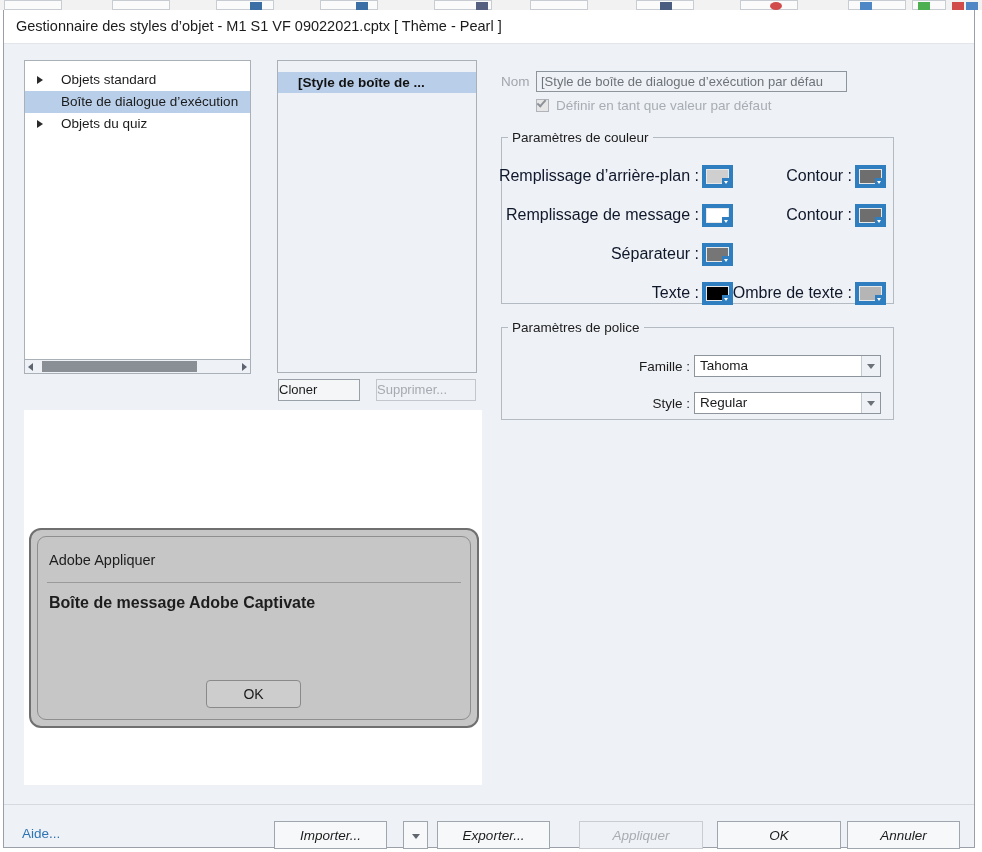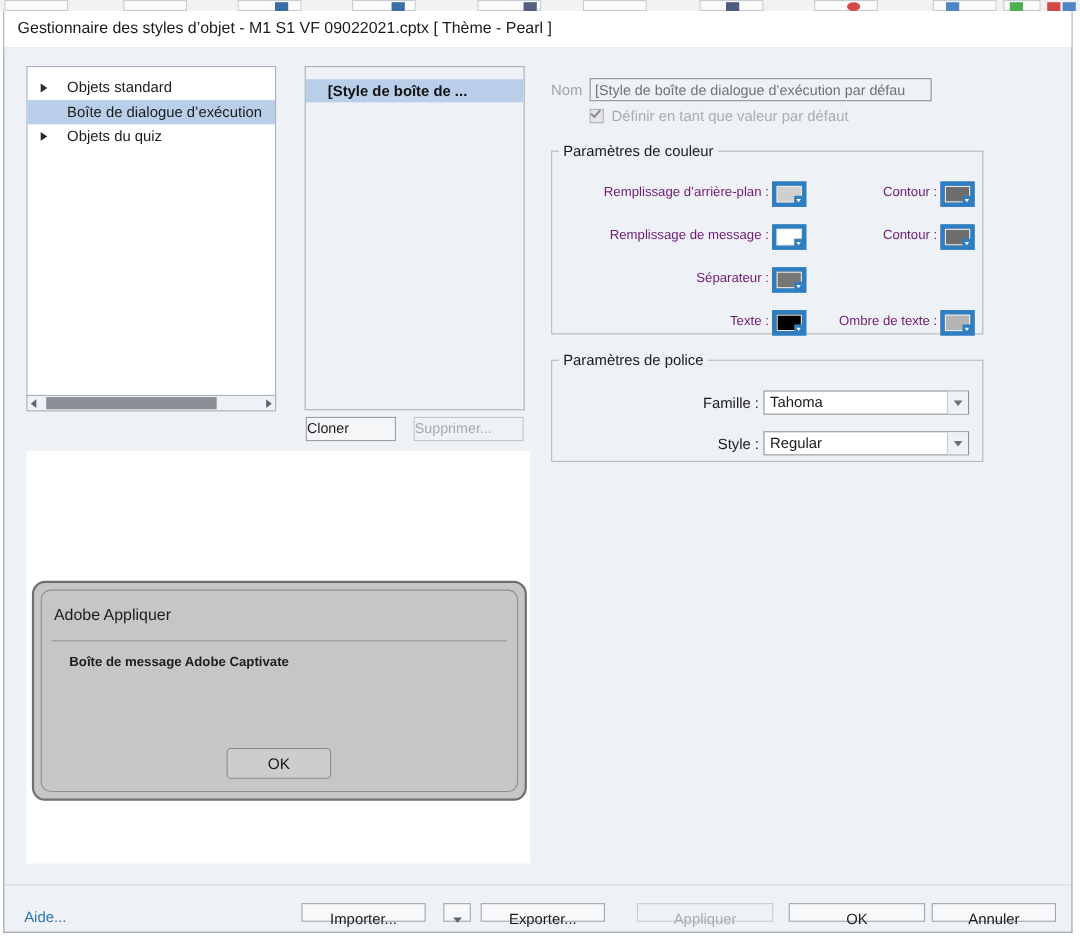--- a/index.html
+++ b/index.html
@@ -118,22 +118,22 @@
   }
   #msg-title {
     position: absolute; left: 18px; top: 22px;
     font-size: 14.5px; color: #1d1d1d;
   }
   #msg-divider {
     position: absolute; left: 16px; top: 52px; width: 414px; height: 1px;
     background: #9a9a9a;
   }
   #msg-body {
-    position: absolute; left: 32px; top: 64px;
-    font-size: 12px; font-weight: bold; color: #1d1d1d;
+    position: absolute; left: 18px; top: 64px;
+    font-size: 16px; font-weight: bold; color: #1d1d1d;
   }
   #msg-ok {
     position: absolute; left: 175px; top: 150px;
     width: 95px; height: 28px;
     background: #cdcdcd; border: 1px solid #8a8a8a; border-radius: 4px;
     font-size: 14px; color: #1b1b1b;
     text-align: center; line-height: 26px;
   }
 
   
@@ -172,21 +172,21 @@
   fieldset.grp legend {
     margin-left: 6px; padding: 0 4px;
     font-size: 13.5px; color: #1b1b1b;
   }
   #grp-couleur { left: 497px; top: 120px; width: 393px; height: 174px; }
   #grp-police  { left: 497px; top: 310px; width: 393px; height: 100px; }
 
   .crow { position: absolute; height: 26px; }
   .crow .lab {
     position: absolute; right: 0; top: 4px;
-    font-size: 12px; color: #701a75; white-space: nowrap;
+    font-size: 16px; color: #0f172a; white-space: nowrap;
   }
   .swatch {
     position: absolute; width: 31px; height: 23px;
     background: #2f7ec0; padding: 3px;
     border: 1px solid #2f7ec0;
   }
   .swatch .fill {
     position: absolute; left: 3px; top: 3px; right: 3px; bottom: 3px;
     border: 1px solid #e8e8e8;
   }
@@ -230,24 +230,24 @@
   
   #footer-sep {
     position: absolute; left: 0; top: 794px; width: 970px; height: 1px;
     background: #d6dae0;
   }
   #aide {
     position: absolute; left: 18px; top: 816px;
     font-size: 13.5px; color: #2e74b5; cursor: pointer;
   }
   .fbtn {
-    position: absolute; top: 811px; height: 17px;
+    position: absolute; top: 811px; height: 28px;
     background: #f7f8fa; border: 1px solid #a0a6ad;
     font-size: 13.5px; color: #1b1b1b;
-    text-align: center; line-height: 27px; cursor: default;
+    text-align: center; line-height: 27px; cursor: default; font-style: italic;
   }
   .fbtn.disabled { color: #a9acb2; border-color: #c9ccd1; background: #eef1f5; }
   #btn-importer { left: 270px; width: 113px; }
   #btn-import-drop { left: 399px; width: 25px; }
   #btn-import-drop::after {
     content: ""; position: absolute; left: 8px; top: 12px;
     width: 0; height: 0;
     border-left: 4px solid transparent;
     border-right: 4px solid transparent;
     border-top: 5px solid #5f666e;

